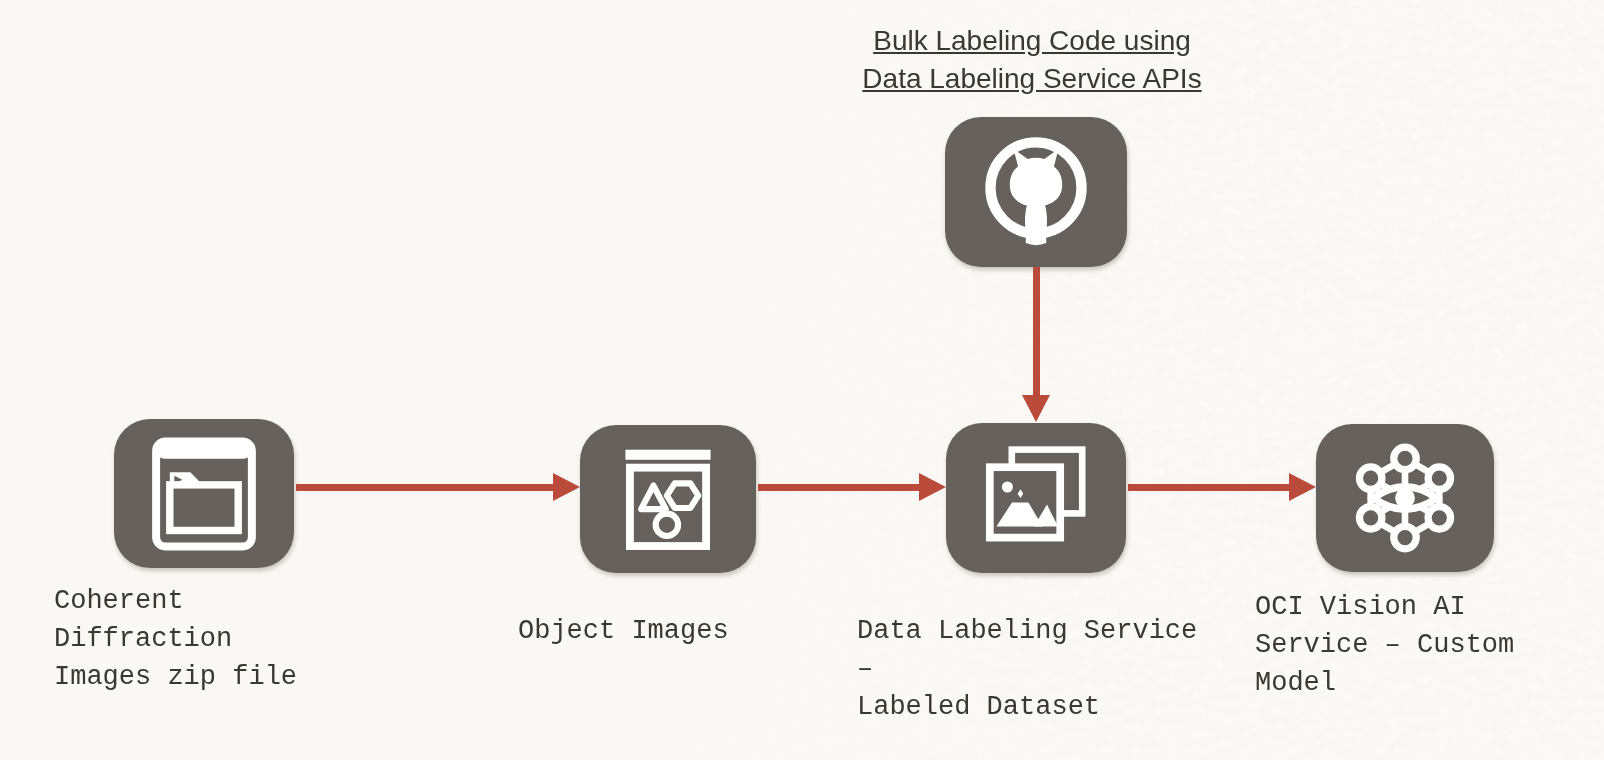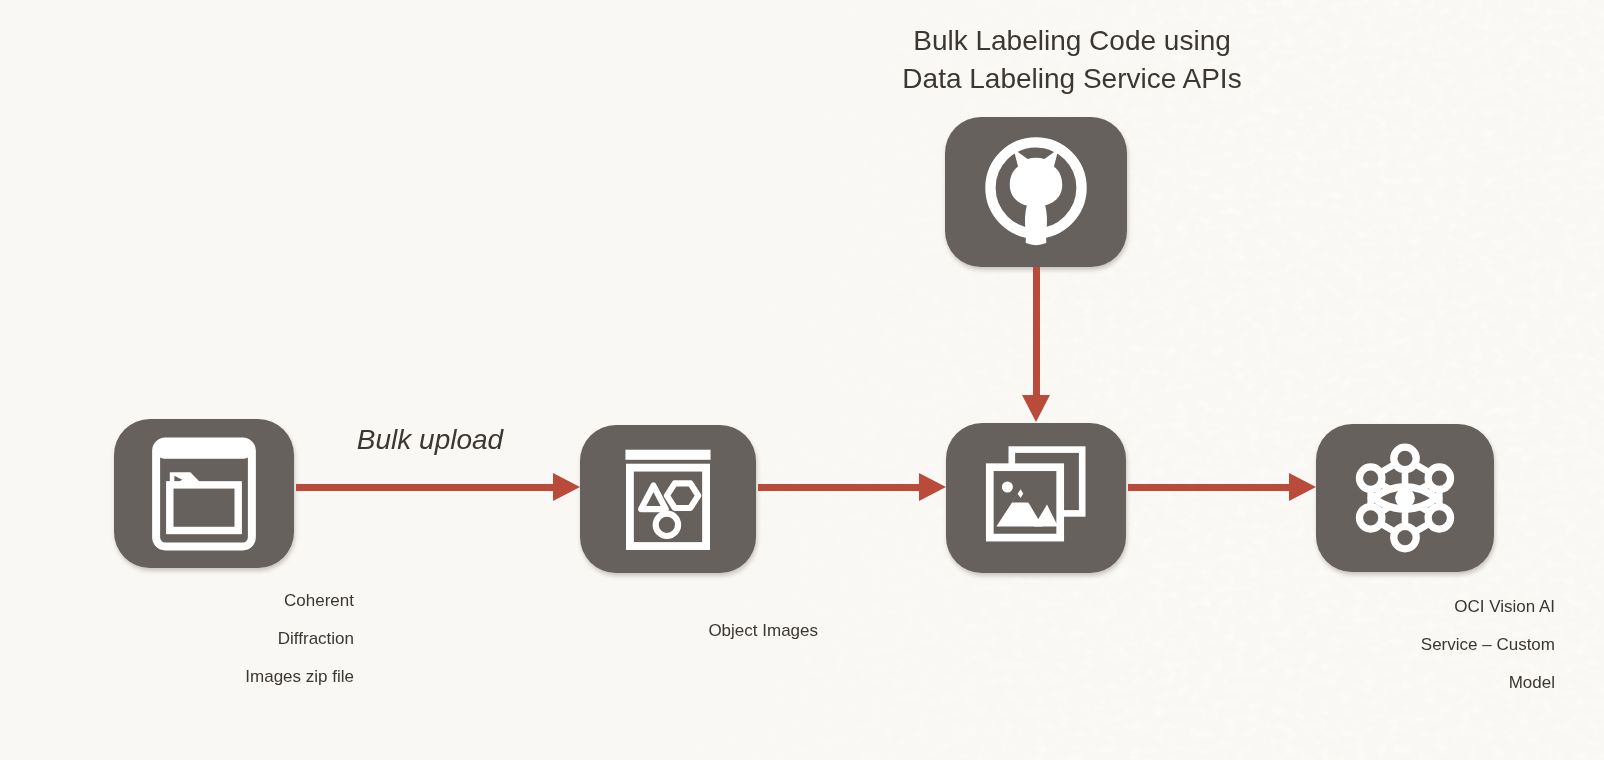--- a/index.html
+++ b/index.html
@@ -27,24 +27,25 @@
   .node{
     position:absolute;
     background:var(--box);
     border-radius:36px;
     display:flex;align-items:center;justify-content:center;
     box-shadow:1px 3px 4px rgba(110,100,92,.35);
   }
   .node svg{display:block;}
   .lbl{
     position:absolute;
-    text-align:right;
-    font-size:17px;line-height:38px;
+    text-align:left;
+    font-size:27px;line-height:38px;
     color:var(--text);
     white-space:pre-line;
+    font-family:Liberation Mono, monospace;
   }
   .note{
     position:absolute;
     text-align:center;
     font-size:28px;line-height:38px;
     color:var(--text);
     white-space:pre-line;
   }
   .edge-lbl{
     position:absolute;
@@ -78,21 +79,21 @@
 <div class="canvas">
 
   <svg class="texture" width="1604" height="760">
     <filter id="grain" x="0" y="0" width="100%" height="100%">
       <feTurbulence type="fractalNoise" baseFrequency="0.085 0.13" numOctaves="2" seed="7"></feTurbulence>
       <feColorMatrix type="matrix" values="0 0 0 0 1  0 0 0 0 1  0 0 0 0 0.98  0 0 0 1.6 -0.78"></feColorMatrix>
     </filter>
     <rect width="1604" height="760" filter="url(#grain)"></rect>
   </svg>
 
-  <div class="note" style="left:832px;top:22px;width:480px;">Bulk Labeling Code using
+  <div class="note" style="left:792px;top:22px;width:480px;text-decoration:underline;">Bulk Labeling Code using
 Data Labeling Service APIs</div>
 
   <div class="node" style="left:945px;top:117px;width:182px;height:150px;">
     <svg width="142" height="138" viewBox="0 0 100 100">
       <circle class="ico-stroke" cx="50" cy="47" r="33" stroke-width="7.5"></circle>
       <path class="ico-fill" d="M31 45 C31 39 33 34.5 37 31.5 L34.5 22 Q34.3 20 36.3 20.6 L44 26 C48 25 52 25 56 26 L63.7 20.6 Q65.7 20 65.5 22 L63 31.5 C67 34.5 69 39 69 45 C69 54.5 61.5 60.5 50 60.5 C38.5 60.5 31 54.5 31 45 Z"></path>
       <path class="ico-fill" d="M43.5 59 C41.8 65.5 41.6 72 42.6 78 L42.6 87 Q50 90 57.4 87 L57.4 78 C58.4 72 58.2 65.5 56.5 59 Z"></path>
     </svg>
   </div>
 
@@ -107,21 +108,20 @@
       <rect class="ico-fill" x="8" y="4" width="84" height="15" rx="7"></rect>
       <polygon class="ico-fill" points="20,42 20,31 38,31 46,39 46,42"></polygon>
       <polygon class="ico-dark" points="24,34 31,37.5 24,41"></polygon>
       <rect class="ico-stroke" x="20" y="42" width="60" height="40" stroke-width="6.5"></rect>
     </svg>
   </div>
   <div class="lbl" style="left:54px;top:582px;width:300px;">Coherent
 Diffraction
 Images zip file</div>
 
-  <div class="edge-lbl" style="left:325px;top:424px;width:210px;">Bulk upload</div>
 
   <div>
     <div class="h-line" style="left:296px;top:484px;width:260px;"></div>
     <div class="head-r" style="left:553px;top:473px;"></div>
   </div>
 
   <div class="node" style="left:580px;top:425px;width:176px;height:148px;">
     <svg width="112" height="116" viewBox="0 0 100 100">
       <rect class="ico-fill" x="12" y="6" width="76" height="9"></rect>
       <rect class="ico-stroke" x="16" y="22" width="68" height="70" stroke-width="7"></rect>
@@ -140,20 +140,22 @@
   <div class="node" style="left:946px;top:423px;width:180px;height:150px;">
     <svg width="122" height="110" viewBox="0 0 100 100">
       <rect class="ico-stroke" x="28" y="6" width="64" height="58" stroke-width="6"></rect>
       <rect class="ico-dark-stroked" x="8" y="22" width="64" height="64" stroke-width="7"></rect>
       <circle class="ico-fill" cx="24" cy="40" r="5"></circle>
       <polygon class="ico-fill" points="14,76 36,42 56,76"></polygon>
       <polygon class="ico-dark" points="28,54 33,46 36,50 39,45 44,54"></polygon>
       <polygon class="ico-fill" points="48,76 60,56 70,76"></polygon>
     </svg>
   </div>
+  <div class="lbl" style="left:857px;top:612px;width:360px;">Data Labeling Service –
+Labeled Dataset</div>
 
   <div>
     <div class="h-line" style="left:1128px;top:484px;width:164px;"></div>
     <div class="head-r" style="left:1289px;top:473px;"></div>
   </div>
 
   <div class="node" style="left:1316px;top:424px;width:178px;height:148px;">
     <svg width="136" height="132" viewBox="0 0 100 100">
       <polygon class="ico-stroke" points="50,20 76,35 76,65 50,80 24,65 24,35" stroke-width="5"></polygon>
       <line class="ico-stroke" x1="50" y1="20" x2="50" y2="50" stroke-width="5"></line>

